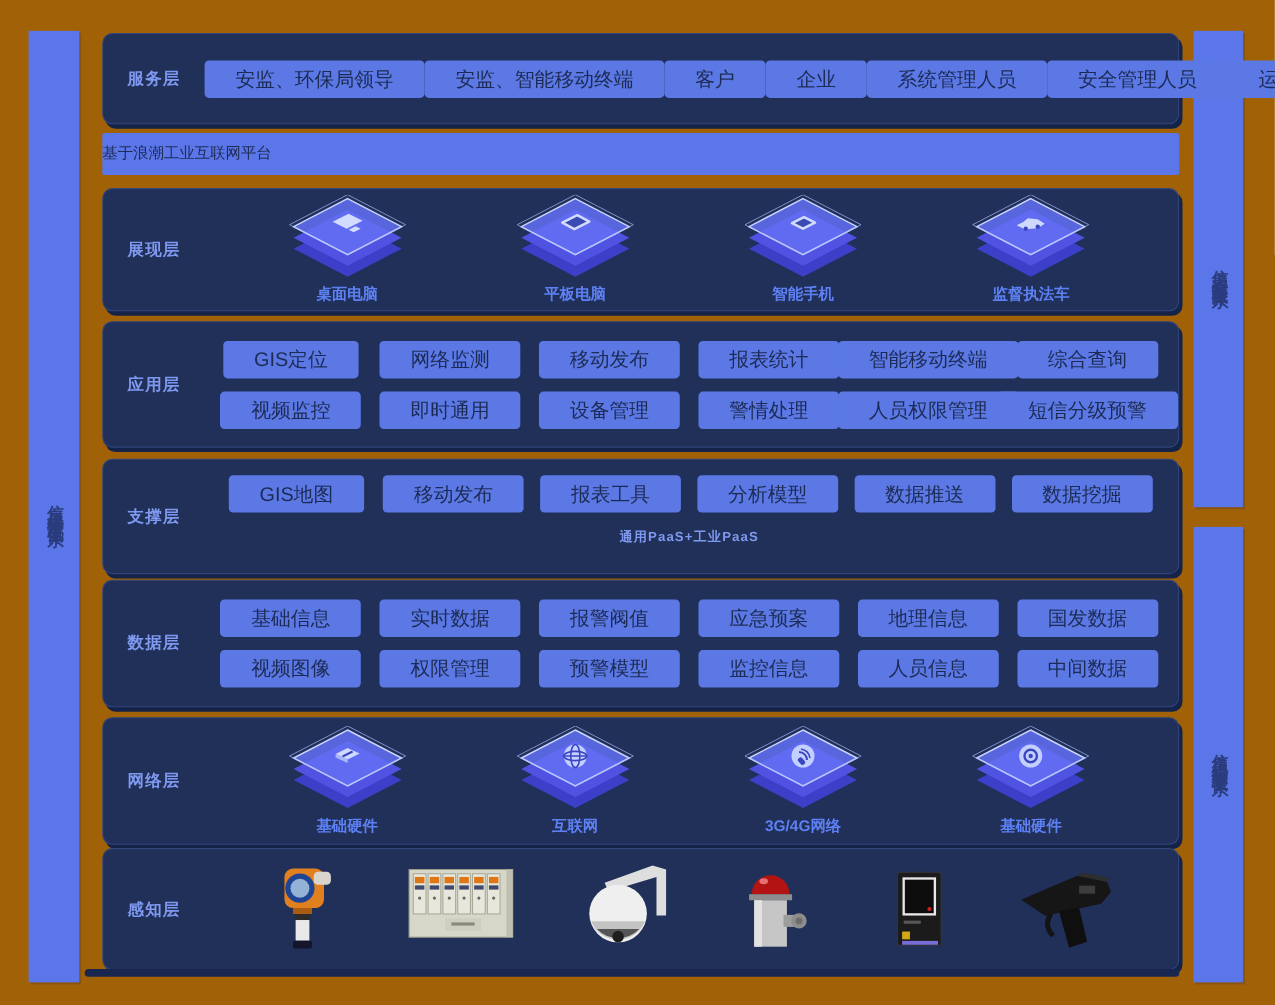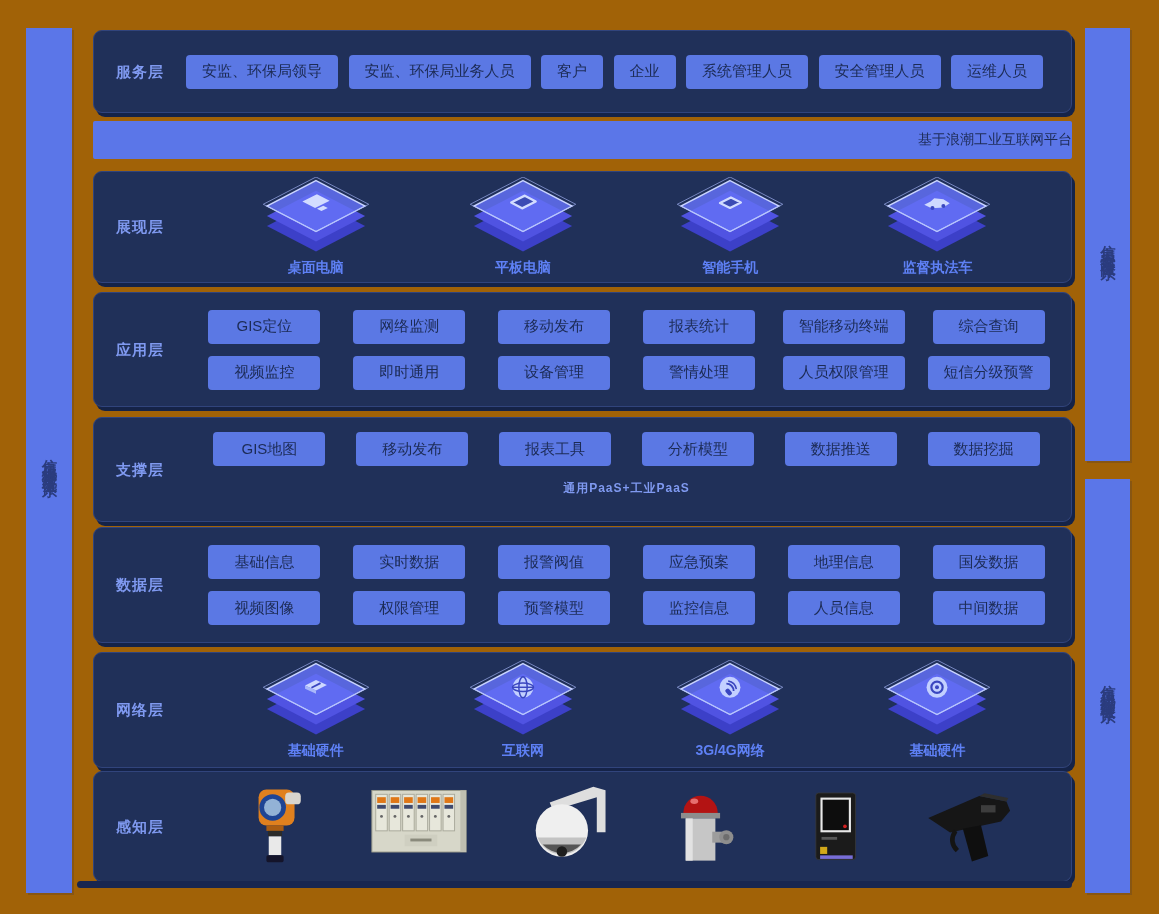--- a/index.html
+++ b/index.html
@@ -16,33 +16,33 @@
   .vbar.rt{left:1085px;top:28px;width:45px;height:433px;}
   .vbar.rb{left:1085px;top:479px;width:45px;height:414px;}
 
   
   .panel{position:absolute;left:93px;width:979px;background:#203059;border:1px solid #31447c;
          border-radius:9px;box-shadow:3px 4px 0 #152348;}
   .panel .llabel{position:absolute;left:22px;top:50%;transform:translateY(-50%);
          color:#7f99f0;font-weight:bold;font-size:15px;letter-spacing:1px;white-space:nowrap;}
   .p-service{top:30px;height:83px;}
   .p-banner{position:absolute;left:93px;top:121px;width:979px;height:38px;background:#5b76e8;
-         display:flex;align-items:center;justify-content:flex-end;color:#1d2b55;font-size:14px;
+         display:flex;align-items:center;justify-content:flex-start;color:#1d2b55;font-size:14px;
          font-weight:500;border-radius:2px;}
   .p-pres{top:171px;height:112px;}
   .p-app{top:292px;height:115px;}
   .p-support{top:417px;height:105px;}
   .p-data{top:527px;height:116px;}
   .p-net{top:652px;height:116px;}
   .p-perc{top:771px;height:111px;}
   .basebar{position:absolute;left:77px;top:881px;width:995px;height:7px;background:#182650;border-radius:4px;}
 
   
-  .chip{background:#5b78e4;color:#1c2b55;border-radius:4px;font-size:15px;height:34px;
-        display:flex;align-items:center;justify-content:center;padding:0 16px;white-space:nowrap;}
+  .chip{background:#5b78e4;color:#1c2b55;border-radius:4px;font-size:18px;height:34px;
+        display:flex;align-items:center;justify-content:center;padding:0 28px;white-space:nowrap;}
   .chip-row{margin-left:88px;height:100%;display:flex;align-items:center;
         justify-content:space-between;padding:0 28px 0 4px;}
   .grid12{margin-left:88px;height:100%;display:grid;grid-template-columns:repeat(6,1fr);
         row-gap:17px;align-content:center;justify-items:center;padding:0 16px;gap:12px;}
   .grid12 .chip{min-width:112px;}
   .grid6{margin-left:88px;display:grid;grid-template-columns:repeat(6,1fr);
         justify-items:center;padding:14px 16px 0 16px;}
   .grid6 .chip{min-width:112px;}
   .paas{margin-left:88px;text-align:center;color:#7f99f0;font-weight:bold;font-size:12px;
         padding-top:14px;letter-spacing:1px;}
@@ -73,21 +73,21 @@
     <span>信息安全保障体系</span>
   </div>
   <div class="vbar rb">
     <span>信息化运维管理体系</span>
   </div>
 
   <div class="panel p-service">
     <div class="llabel">服务层</div>
     <div class="chip-row">
       <div class="chip">安监、环保局领导</div>
-      <div class="chip">安监、环保局业务人员</div>
+      <div class="chip">安监、智能移动终端</div>
       <div class="chip">客户</div>
       <div class="chip">企业</div>
       <div class="chip">系统管理人员</div>
       <div class="chip">安全管理人员</div>
       <div class="chip">运维人员</div>
     </div>
   </div>
 
   <div class="p-banner">
     <span>基于浪潮工业互联网平台</span>

